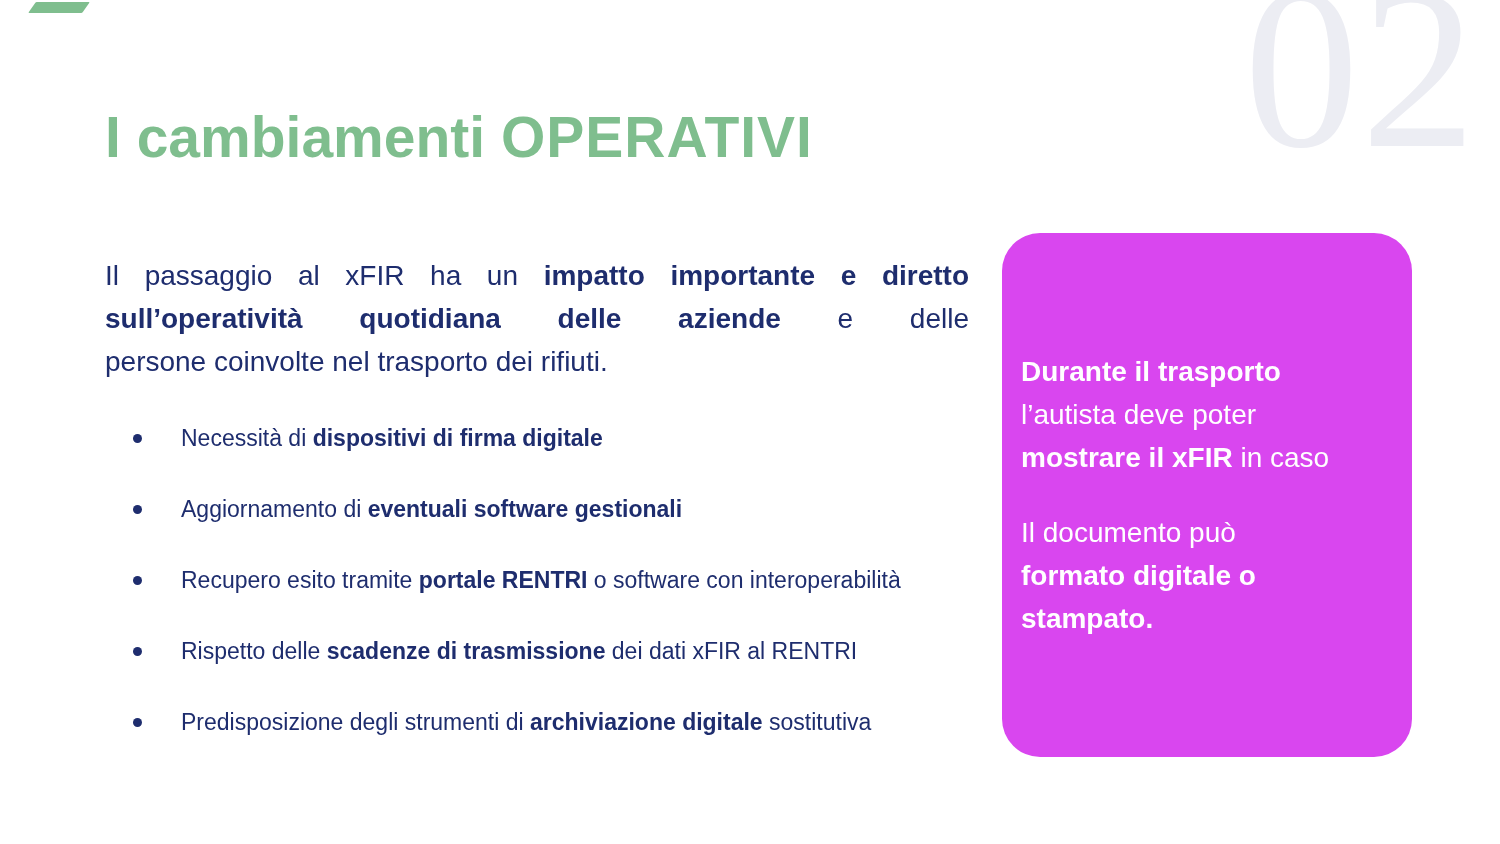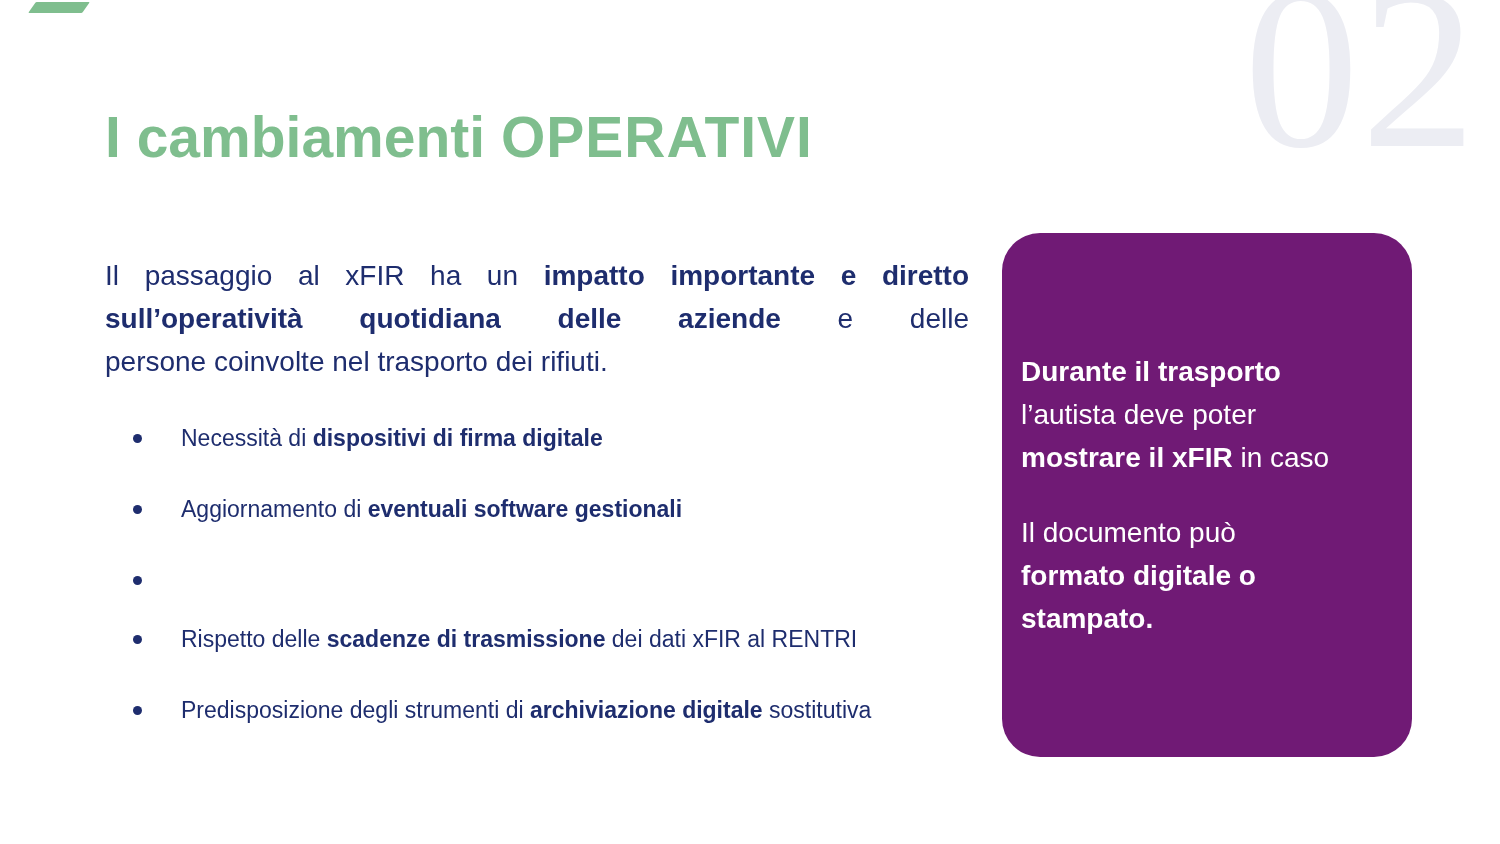--- a/index.html
+++ b/index.html
@@ -53,21 +53,21 @@
   }
   .bullet{display:flex;align-items:flex-start;}
   .dot{flex:none;width:9px;height:9px;border-radius:50%;background:#1E2D6E;margin-top:13px;}
   .btext{margin-left:39px;display:block;max-width:790px;}
   .btext.nowrap{white-space:nowrap;max-width:none;}
 
   
   .card{
     position:absolute;left:1002px;top:233px;width:410px;height:524px;
     box-sizing:border-box;
-    background:#701a75;border-radius:38px;
+    background:#d946ef;border-radius:38px;
     color:#ffffff;
     display:flex;flex-direction:column;justify-content:center;
     padding:0 19px;
     font-size:28px;line-height:43px;font-weight:400;
   }
   .card .para + .para{margin-top:32px;}
   .cline{white-space:nowrap;}
 </style>
 </head>
 <body>
@@ -90,20 +90,21 @@
     <li class="bullet">
       <span class="dot"></span>
       <span class="btext nowrap"><span>Necessità di </span><span class="b">dispositivi di firma digitale</span></span>
     </li>
     <li class="bullet">
       <span class="dot"></span>
       <span class="btext nowrap"><span>Aggiornamento di </span><span class="b">eventuali software gestionali</span></span>
     </li>
     <li class="bullet">
       <span class="dot"></span>
+      <span class="btext"><span>Recupero esito tramite </span><span class="b">portale RENTRI</span><span> o software con interoperabilità</span></span>
     </li>
     <li class="bullet">
       <span class="dot"></span>
       <span class="btext nowrap"><span>Rispetto delle </span><span class="b">scadenze di trasmissione</span><span> dei dati xFIR al RENTRI</span></span>
     </li>
     <li class="bullet">
       <span class="dot"></span>
       <span class="btext"><span>Predisposizione degli strumenti di </span><span class="b">archiviazione digitale</span><span> sostitutiva</span></span>
     </li>
   </ul>

